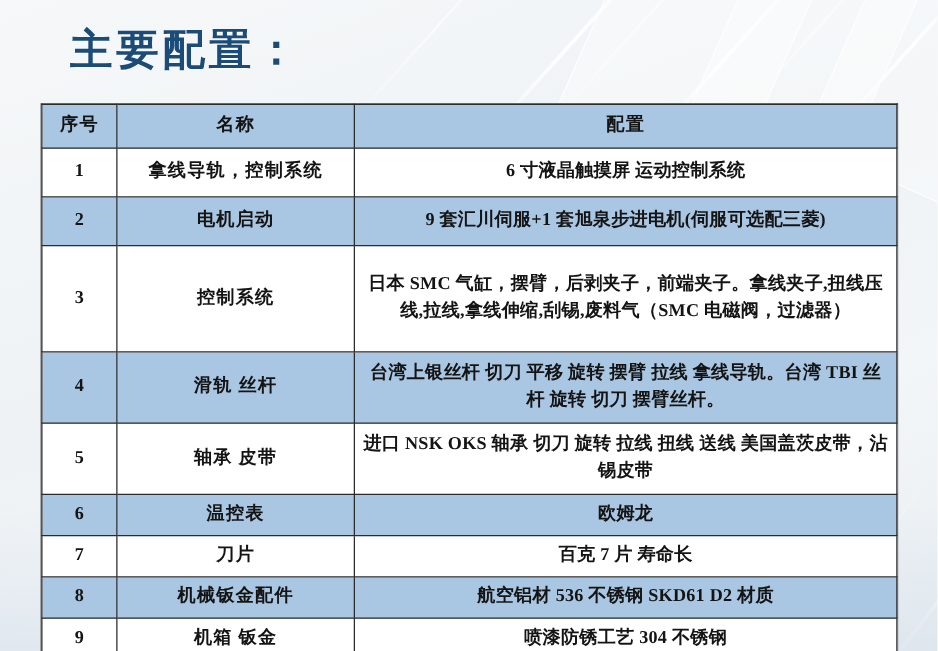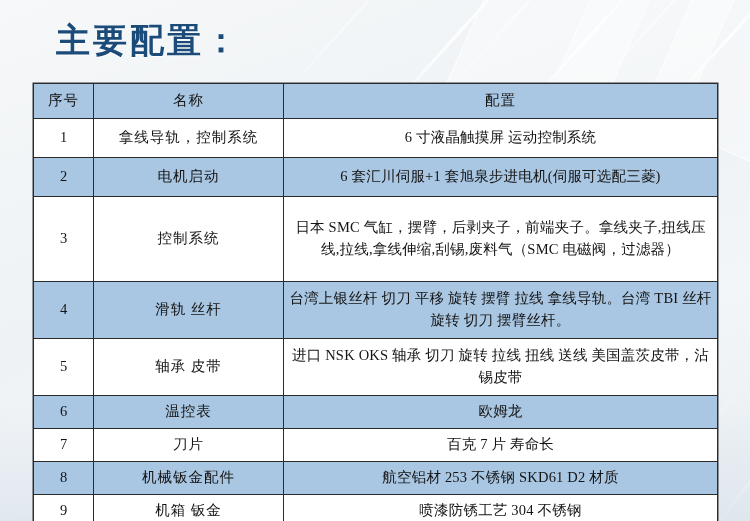--- a/index.html
+++ b/index.html
@@ -76,21 +76,21 @@
     background: #ffffff;
     border: 1px solid #2b2b2b;
     box-shadow: 0 0 0 0.5px #3a3a3a;
   }
   table.spec td, table.spec th {
     border: 1px solid #2b2b2b;
     text-align: center;
     vertical-align: middle;
     color: #141414;
     font-family: "Liberation Serif", "DejaVu Serif", serif;
-    font-weight: 400;
+    font-weight: 700;
     font-size: 14.5px;
     line-height: 1.5;
     padding: 4px 5px;
   }
   col.c-no   { width: 60px; }
   col.c-name { width: 190px; }
   col.c-cfg  { width: auto; }
 
   thead th {
     background: #a9c6e2;
@@ -156,21 +156,21 @@
     </thead>
     <tbody>
       <tr class="plain h-md">
         <td class="no">1</td>
         <td class="name">拿线导轨，控制系统</td>
         <td class="cfg">6 寸液晶触摸屏 运动控制系统</td>
       </tr>
       <tr class="alt h-md">
         <td class="no">2</td>
         <td class="name">电机启动</td>
-        <td class="cfg">6 套汇川伺服+1 套旭泉步进电机(伺服可选配三菱)</td>
+        <td class="cfg">9 套汇川伺服+1 套旭泉步进电机(伺服可选配三菱)</td>
       </tr>
       <tr class="plain h-lg">
         <td class="no">3</td>
         <td class="name">控制系统</td>
         <td class="cfg">日本 SMC 气缸，摆臂，后剥夹子，前端夹子。拿线夹子,扭线压线,拉线,拿线伸缩,刮锡,废料气（SMC 电磁阀，过滤器）</td>
       </tr>
       <tr class="alt h-xl">
         <td class="no">4</td>
         <td class="name">滑轨 丝杆</td>
         <td class="cfg">台湾上银丝杆 切刀 平移 旋转 摆臂 拉线 拿线导轨。台湾 TBI 丝杆 旋转 切刀 摆臂丝杆。</td>
@@ -186,21 +186,21 @@
         <td class="cfg">欧姆龙</td>
       </tr>
       <tr class="plain h-sm">
         <td class="no">7</td>
         <td class="name">刀片</td>
         <td class="cfg">百克 7 片 寿命长</td>
       </tr>
       <tr class="alt h-sm">
         <td class="no">8</td>
         <td class="name">机械钣金配件</td>
-        <td class="cfg">航空铝材 253 不锈钢 SKD61 D2 材质</td>
+        <td class="cfg">航空铝材 536 不锈钢 SKD61 D2 材质</td>
       </tr>
       <tr class="plain h-sm">
         <td class="no">9</td>
         <td class="name">机箱 钣金</td>
         <td class="cfg">喷漆防锈工艺 304 不锈钢</td>
       </tr>
     </tbody>
   </table>
 </div>
 

